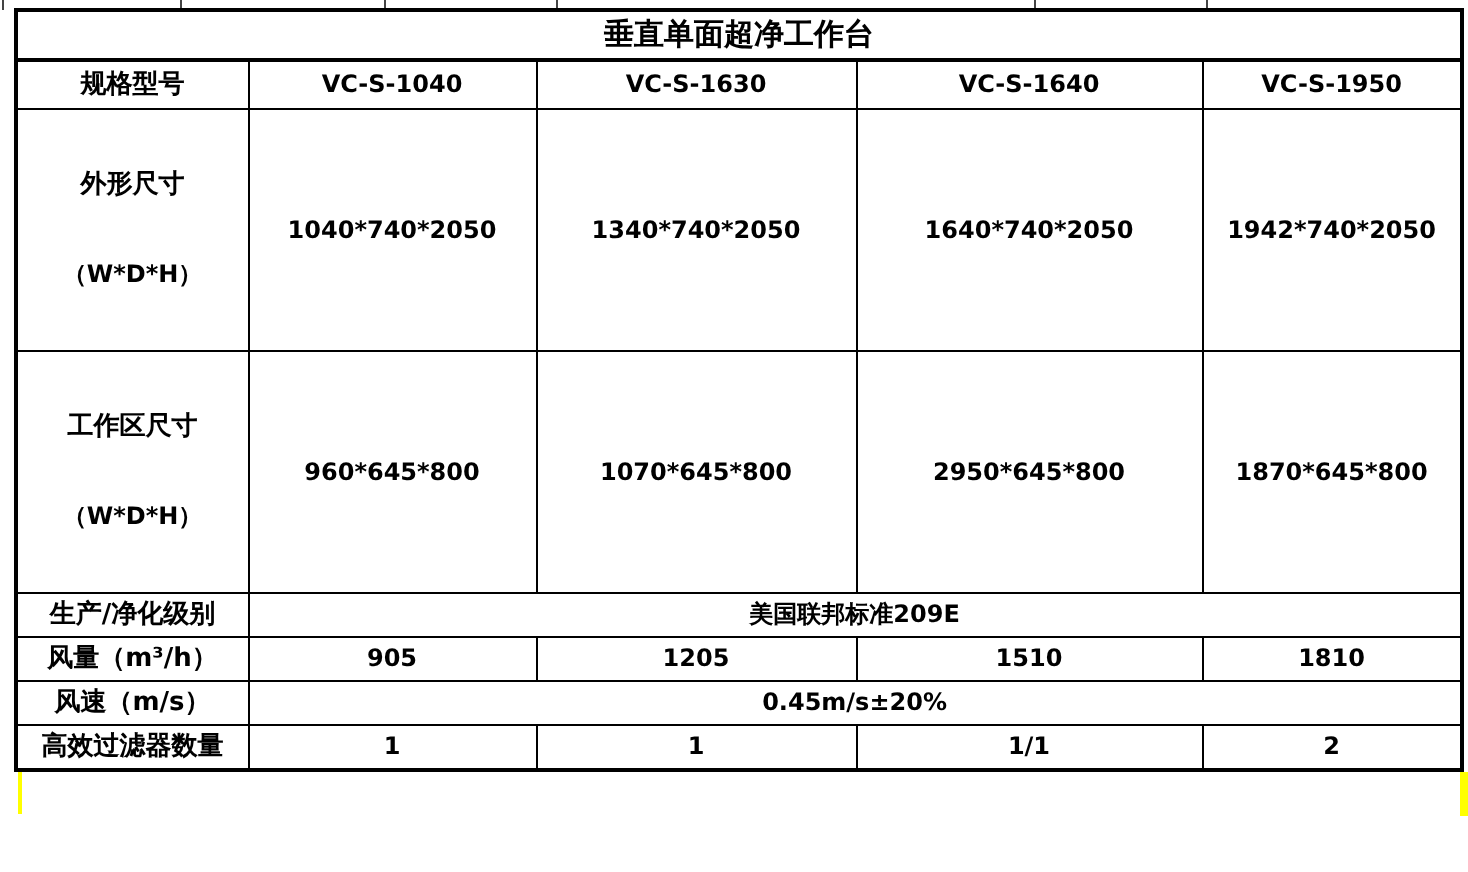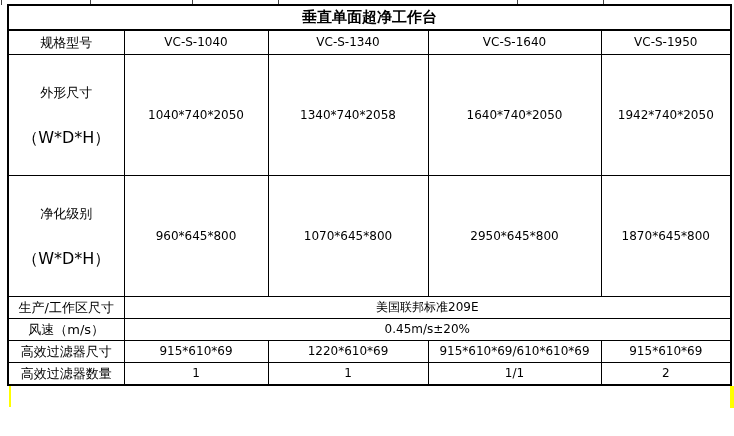--- a/index.html
+++ b/index.html
@@ -9,34 +9,34 @@
     color:#000;
   }
   .sheet{position:absolute;left:7px;top:4px;}
   table{
     border-collapse:collapse;table-layout:fixed;
     width:723px;border:2px solid #000;background:#fff;
   }
   td,th{
     border:1px solid #000;
     text-align:center;vertical-align:middle;
-    font-size:12px;font-weight:normal;
+    font-size:12px;font-weight:bold;
     padding:0 2px;white-space:pre;overflow:hidden;
     height:21px;line-height:15px;
     position:relative;
   }
   th{font-size:13px;}
   tr.r-title td{
     font-size:15px;font-weight:bold;height:23px;
     border-bottom:2px solid #000;
     border-radius:11px;
   }
   tr.r-model td, tr.r-model th{height:23px;}
   tr.r-tall td, tr.r-tall th{height:33px;}
-  .l2{font-size:16px;}
+  .l2{font-size:12px;}
   .stub{position:absolute;top:0;width:1px;height:5px;background:#444;}
   .hl{position:absolute;background:#ffff00;}
   #hl-left{left:9px;top:386px;width:2px;height:21px;}
   #hl-right{left:730px;top:386px;width:4px;height:22px;}
 </style>
 </head>
 <body>
 
 <div class="stub" style="left:1px"></div>
 <div class="stub" style="left:90px"></div>
@@ -56,67 +56,67 @@
     </colgroup>
 
     <tbody>
         <tr class="r-title">
       <td colspan="5">垂直单面超净工作台</td>
     </tr>
 
     <tr class="r-model">
       <th>规格型号</th>
       <td>VC-S-1040</td>
-      <td>VC-S-1340</td>
+      <td>VC-S-1630</td>
       <td>VC-S-1640</td>
       <td>VC-S-1950</td>
     </tr>
 
     <tr class="r-tall">
       <th>
         <div class="l1">外形尺寸</div>
         <div class="l2">（W*D*H）</div>
       </th>
       <td>1040*740*2050</td>
-      <td>1340*740*2058</td>
+      <td>1340*740*2050</td>
       <td>1640*740*2050</td>
       <td>1942*740*2050</td>
     </tr>
 
     <tr class="r-tall">
       <th>
-        <div class="l1">净化级别</div>
+        <div class="l1">工作区尺寸</div>
         <div class="l2">（W*D*H）</div>
       </th>
       <td>960*645*800</td>
       <td>1070*645*800</td>
       <td>2950*645*800</td>
       <td>1870*645*800</td>
     </tr>
 
     <tr>
-      <th>生产/工作区尺寸</th>
+      <th>生产/净化级别</th>
       <td colspan="4">美国联邦标准209E</td>
     </tr>
 
+    <tr>
+      <th>风量（m³/h）</th>
+      <td>905</td>
+      <td>1205</td>
+      <td>1510</td>
+      <td>1810</td>
+    </tr>
 
     <tr>
       <th>风速（m/s）</th>
       <td colspan="4">0.45m/s±20%</td>
     </tr>
 
 
 
-    <tr>
-      <th>高效过滤器尺寸</th>
-      <td>915*610*69</td>
-      <td>1220*610*69</td>
-      <td>915*610*69/610*610*69</td>
-      <td>915*610*69</td>
-    </tr>
 
     <tr>
       <th>高效过滤器数量</th>
       <td>1</td>
       <td>1</td>
       <td>1/1</td>
       <td>2</td>
     </tr>
 
   </tbody>

